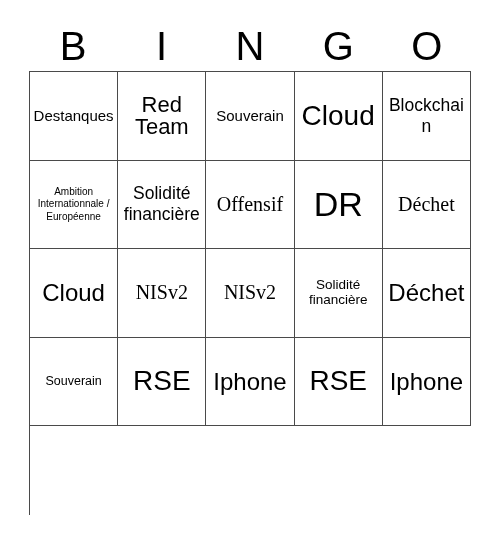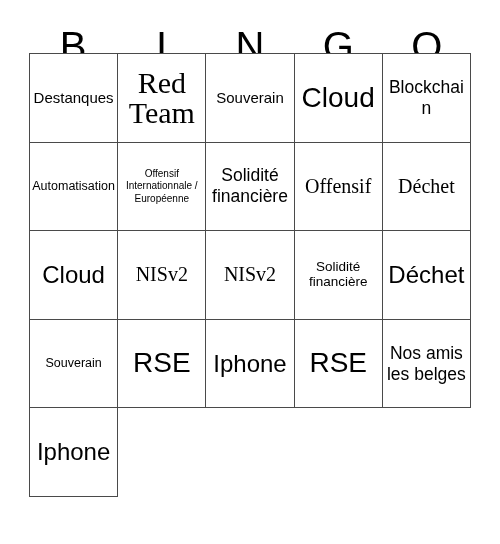--- a/index.html
+++ b/index.html
@@ -37,21 +37,21 @@
     font-size: 40px;
     line-height: 1;
     font-weight: 400;
     letter-spacing: 0px;
     color: #000000;
   }
   
   .grid {
     position: absolute;
     left: 29px;
-    top: 53px;
+    top: 71px;
     width: 442px;
     height: 444px;
     box-sizing: border-box;
     border-top: 1px solid #4a4a4a;
     border-left: 1px solid #4a4a4a;
     display: grid;
     grid-template-columns: repeat(5, 1fr);
     grid-template-rows: repeat(5, 1fr);
     background: #ffffff;
   }
@@ -76,21 +76,21 @@
   }
   
   .fs-xs   { font-size: 10px; line-height: 1.25; }
   .fs-s    { font-size: 12.5px; }
   .fs-sm   { font-size: 13.5px; }
   .fs-m    { font-size: 15px; }
   .fs-ml   { font-size: 17.5px; line-height: 1.2; }
   .fs-l    { font-size: 20px; font-family: Liberation Serif, serif; }
   .fs-xl   { font-size: 24px; }
   .fs-xxl  { font-size: 28px; }
-  .fs-h1   { font-size: 30px; line-height: 1.0; font-family: Liberation Serif, serif; }
+  .fs-h1   { font-size: 22px; line-height: 1.0; }
   .fs-h2   { font-size: 34px; }
 </style>
 </head>
 <body>
 
 <div class="card">
 
   <div class="header-row">
     <div class="header-cell">B</div>
     <div class="header-cell">I</div>
@@ -109,30 +109,30 @@
       <div class="cell">
         <span class="cell-text fs-m">Souverain</span>
       </div>
       <div class="cell">
         <span class="cell-text fs-xxl">Cloud</span>
       </div>
       <div class="cell">
         <span class="cell-text fs-ml">Blockchain</span>
       </div>
       <div class="cell">
-        <span class="cell-text fs-s">Automatisation</span>
-      </div>
-      <div class="cell">
-        <span class="cell-text fs-xs">Offensif Internationnale / Européenne</span>
+        <span class="cell-text fs-xs">Ambition Internationnale / Européenne</span>
       </div>
       <div class="cell">
         <span class="cell-text fs-ml">Solidité financière</span>
       </div>
       <div class="cell">
         <span class="cell-text fs-l">Offensif</span>
+      </div>
+      <div class="cell">
+        <span class="cell-text fs-h2">DR</span>
       </div>
       <div class="cell">
         <span class="cell-text fs-l">Déchet</span>
       </div>
       <div class="cell">
         <span class="cell-text fs-xl">Cloud</span>
       </div>
       <div class="cell">
         <span class="cell-text fs-l">NISv2</span>
       </div>
@@ -151,20 +151,17 @@
       <div class="cell">
         <span class="cell-text fs-xxl">RSE</span>
       </div>
       <div class="cell">
         <span class="cell-text fs-xl">Iphone</span>
       </div>
       <div class="cell">
         <span class="cell-text fs-xxl">RSE</span>
       </div>
       <div class="cell">
-        <span class="cell-text fs-ml">Nos amis les belges</span>
-      </div>
-      <div class="cell">
         <span class="cell-text fs-xl">Iphone</span>
       </div>
     </div>
 
 </div>
 
 </body></html>

